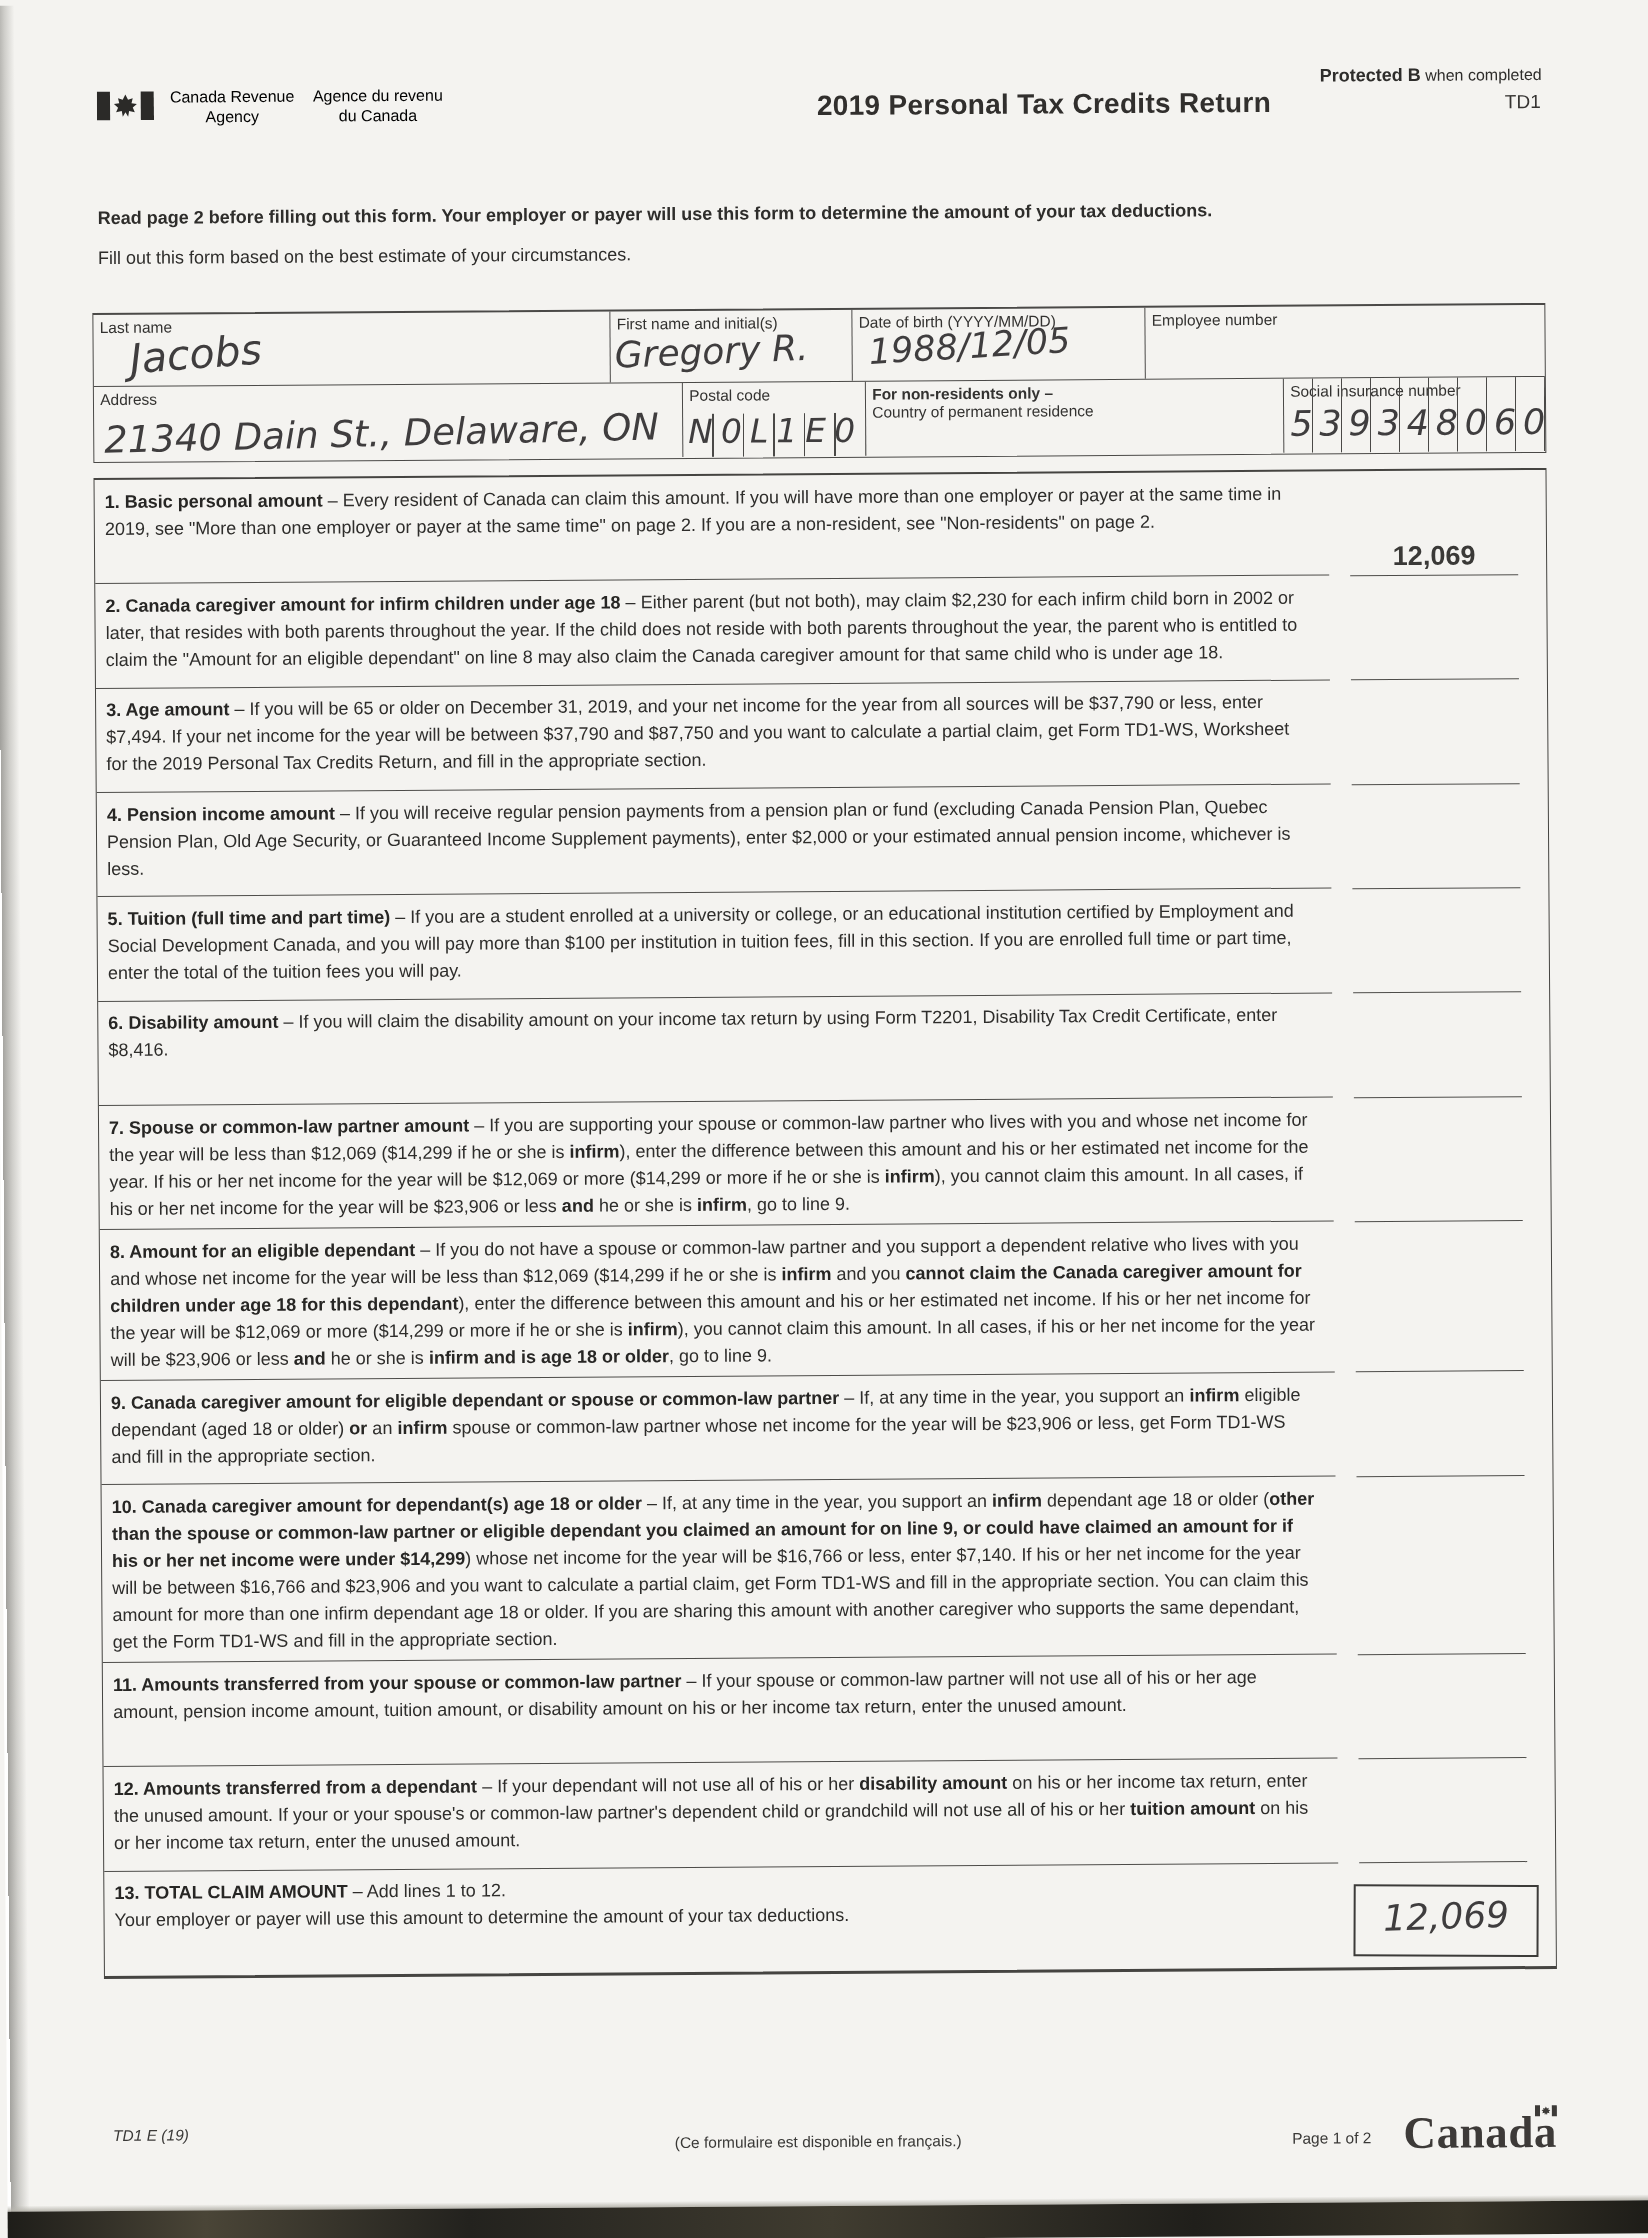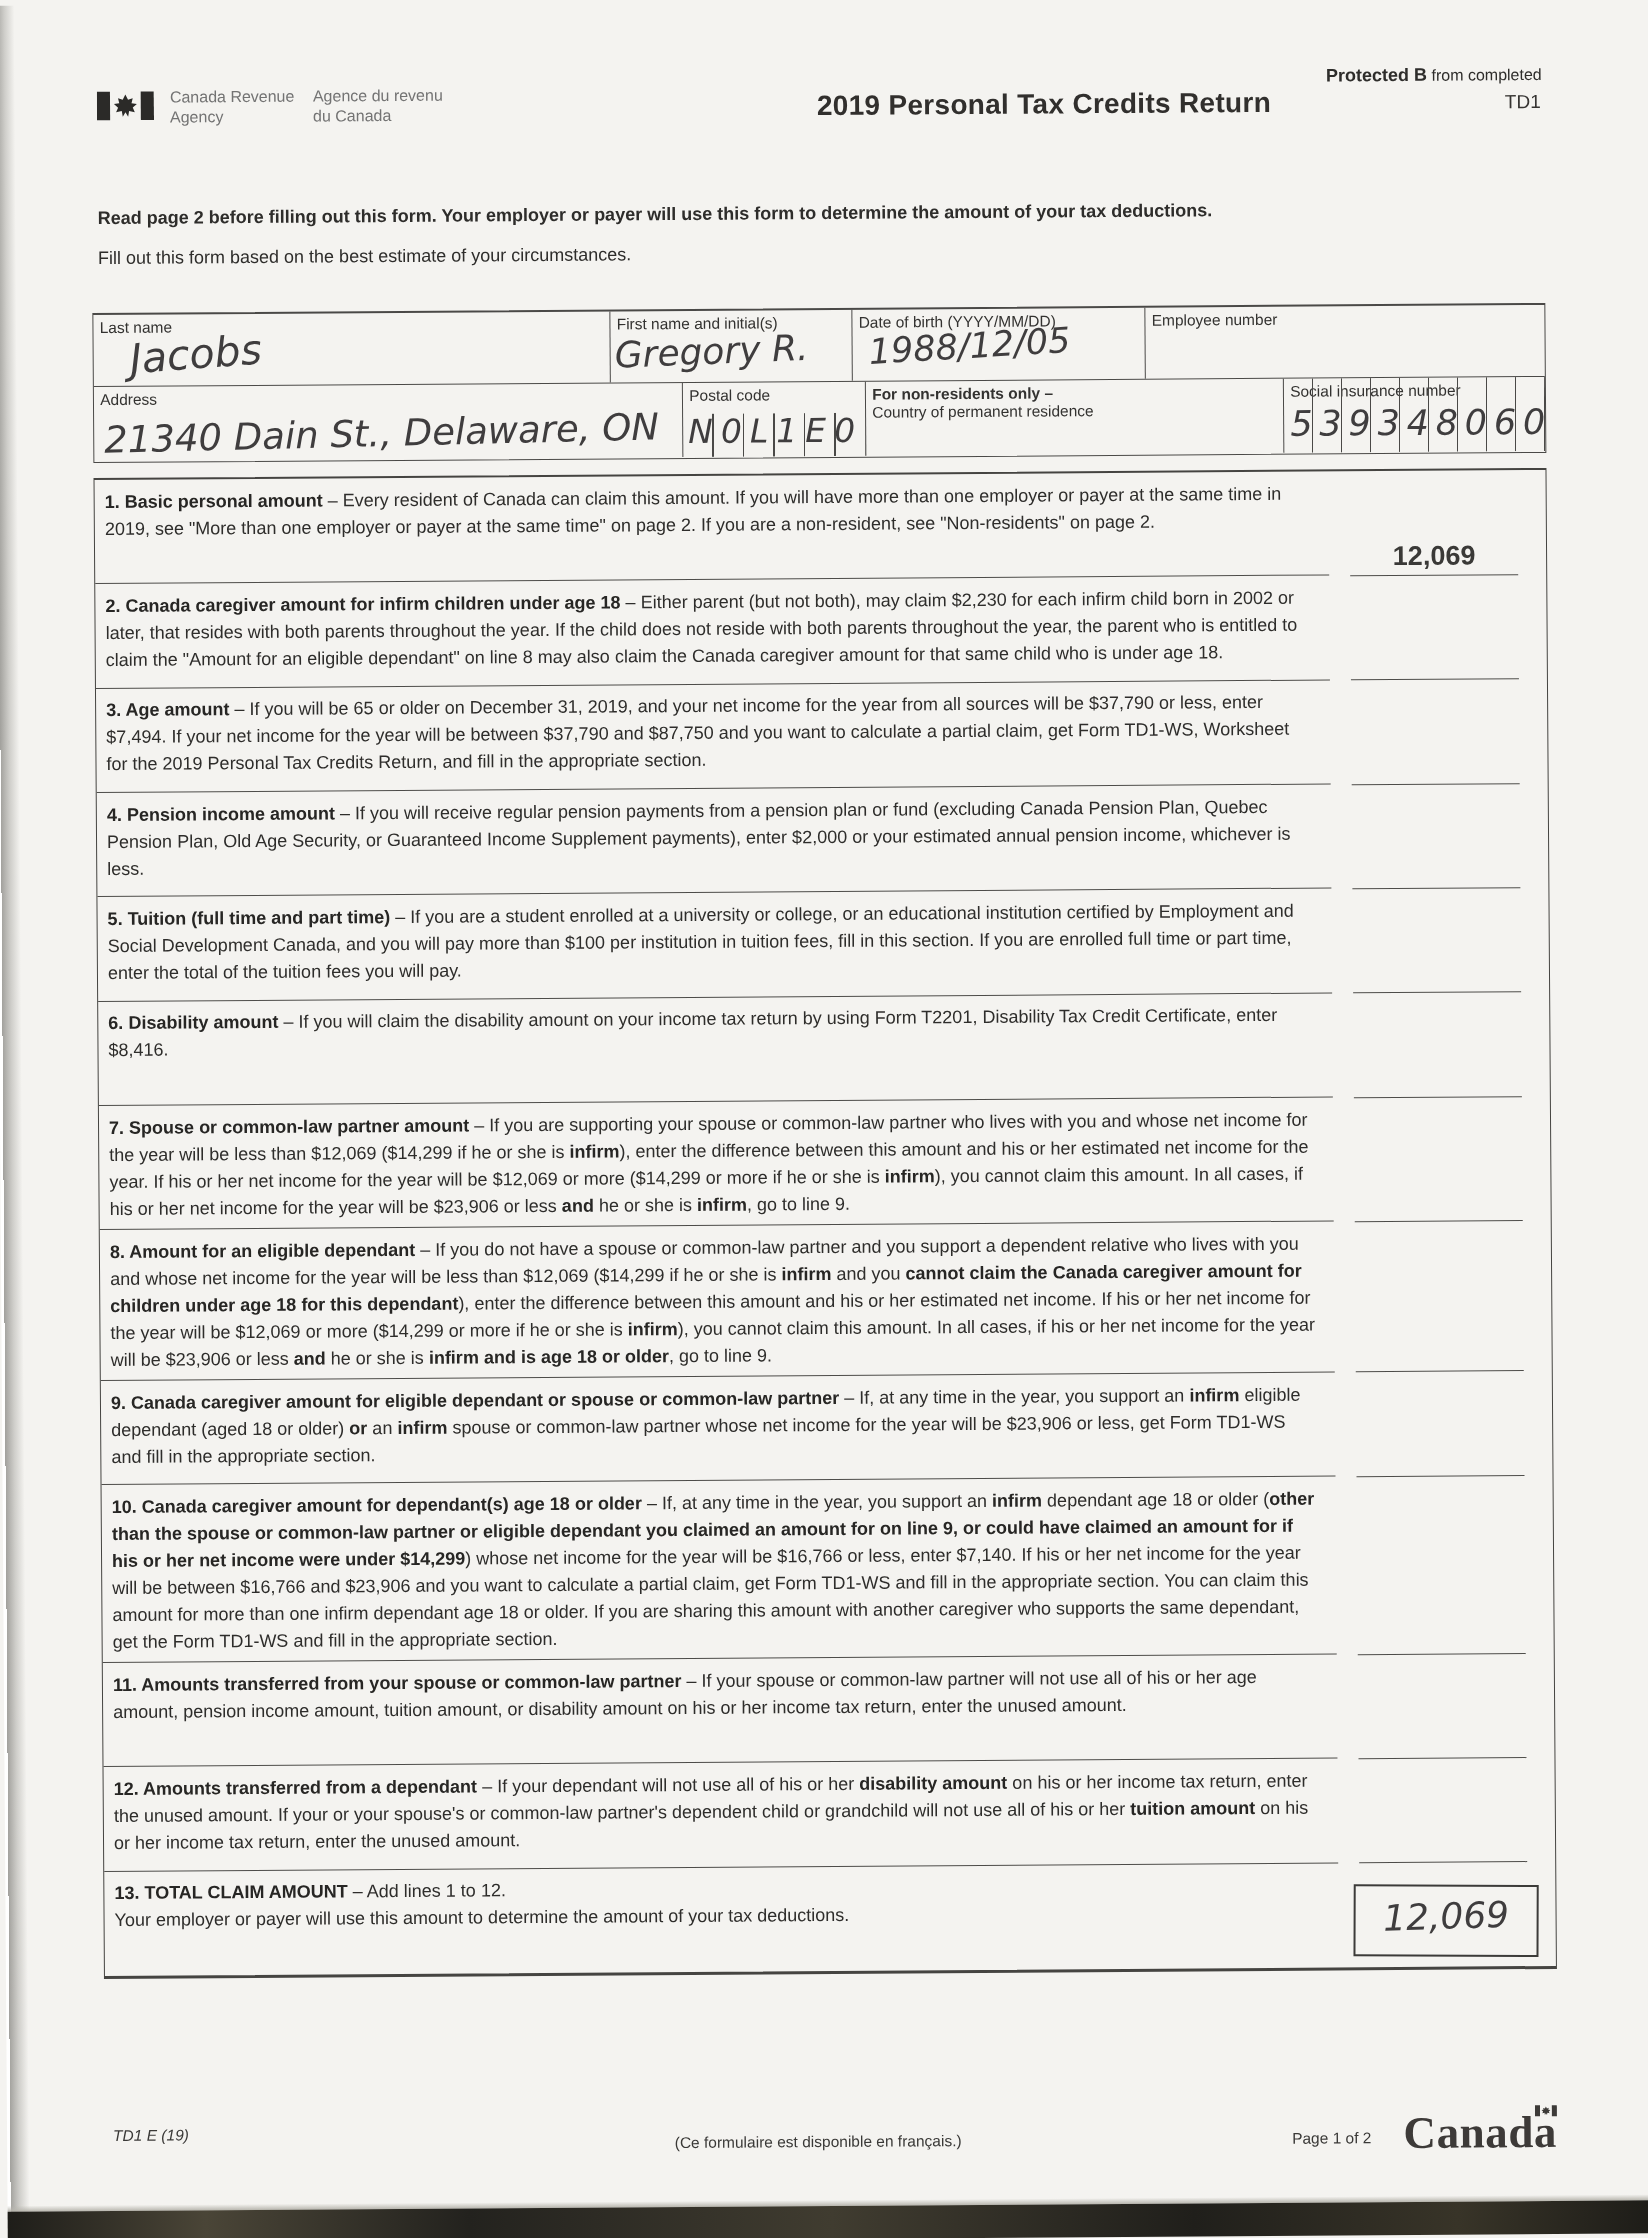--- a/index.html
+++ b/index.html
@@ -12,21 +12,21 @@
              background:linear-gradient(to right,#ffffff 0 3.1px,#a3a29e 3.1px,#cfceca 55%,rgba(244,243,240,0));}
   .scan-bottom{position:absolute;left:0;right:0;bottom:0;height:33px;
                background:linear-gradient(90deg,#1e1d19,#4a4537 12%,#23221e 28%,#403c30 50%,#201f1b 72%,#383428 88%,#1d1c18);}
   .scan-bottom-fade{position:absolute;left:0;right:0;bottom:33px;height:6.2px;
                     background:linear-gradient(to bottom,rgba(244,243,240,0),#b8b6ae);}
 
   
   .hdr{position:absolute;top:69px;left:104px;right:99px;height:80px;}
   .gov-logo{position:absolute;left:0;top:13.6px;display:flex;gap:16px;align-items:flex-start;}
   .flag{width:57px;height:36px;flex:none;}
-  .gov-text{font-size:16px;line-height:1.25;white-space:pre-line;color:#737373;}
+  .gov-text{font-size:16px;line-height:1.25;white-space:pre-line;color:#000000;text-align:center;}
   .gov-text.fr{margin-left:2.5px;}
   .form-title{position:absolute;left:619px;width:656px;top:21px;text-align:center;
               font-size:28px;font-weight:bold;letter-spacing:0.3px;color:#312f2d;}
   .protected{position:absolute;right:0;top:0;text-align:right;font-size:16px;}
   .protected b{font-size:18px;margin-top:31px;}
   .form-code{position:absolute;right:1.2px;top:27px;text-align:left;font-size:19px;color:#363432;}
 
   
   .intro{position:absolute;left:104px;top:203px;width:1442px;font-size:18px;line-height:1.2;}
   .intro .l1{font-weight:bold;margin-bottom:18.6px;}
@@ -96,21 +96,21 @@
           <rect x="0" y="0" width="118" height="256" fill="#2b2a28"></rect>
           <rect x="394" y="0" width="118" height="256" fill="#2b2a28"></rect>
           <path fill="#2b2a28" d="M256 26 l24 48 42-14 -11 44 48 7 -37 33 18 42 -51-11 -9 51 -24-40 -24 40 -9-51 -51 11 18-42 -37-33 48-7 -11-44 42 14 z"></path>
         </svg>
         <div class="gov-text">Canada Revenue
 Agency</div>
         <div class="gov-text fr">Agence du revenu
 du Canada</div>
       </div>
       <div class="form-title">2019 Personal Tax Credits Return</div>
-      <div class="protected"><b>Protected B</b><span> from completed</span></div>
+      <div class="protected"><b>Protected B</b><span> when completed</span></div>
       <div class="form-code">TD1</div>
     </div>
 
     <div class="intro">
       <div class="l1">Read page 2 before filling out this form. Your employer or payer will use this form to determine the amount of your tax deductions.</div>
       <div class="l2">Fill out this form based on the best estimate of your circumstances.</div>
     </div>
 
     <div class="idtable">
       <div class="idrow r1">

